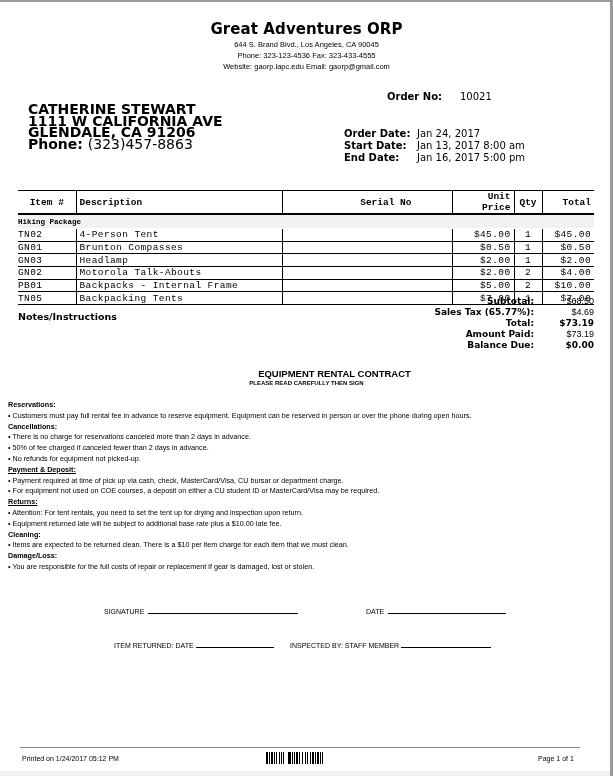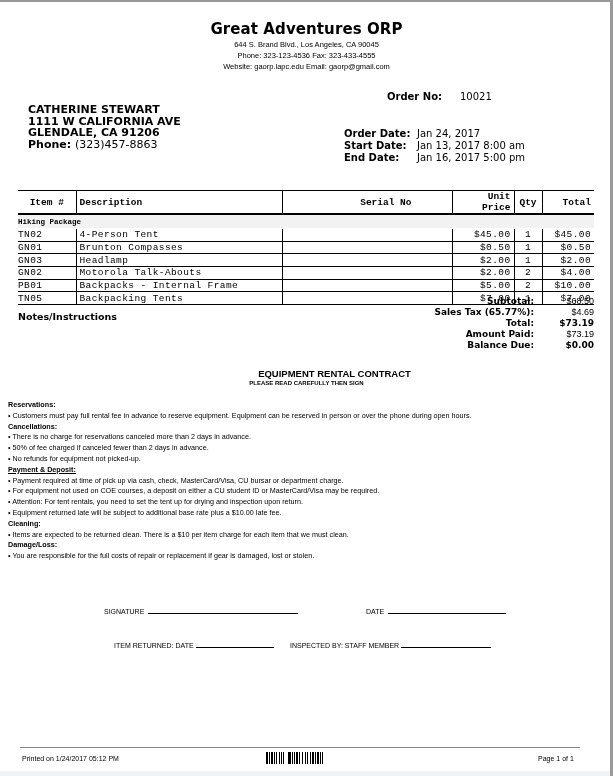--- a/index.html
+++ b/index.html
@@ -13,21 +13,21 @@
   .frame-right { position: absolute; right: 0; top: 0; width: 3px; height: 776px; background: #9a9a9a; }
   .page { position: absolute; left: 0; top: 2px; width: 610px; height: 774px; background: #fff; }
 
   .hdr { position: absolute; left: 0; width: 613px; text-align: center; }
   .hdr-title { top: 20px; font-size: 15px; font-weight: bold; font-family: "DejaVu Sans", sans-serif; letter-spacing: 0.1px; }
   .hdr-line { font-size: 7.5px; font-family: "Liberation Sans", sans-serif; }
   .hdr-l1 { top: 40px; }
   .hdr-l2 { top: 51px; }
   .hdr-l3 { top: 62px; }
 
-  .cust { position: absolute; left: 28px; top: 104px; font-size: 11px; line-height: 11.5px; font-weight: bold; font-family: "DejaVu Sans", sans-serif; }
+  .cust { position: absolute; left: 28px; top: 104px; font-size: 14px; line-height: 11.5px; font-weight: bold; font-family: "DejaVu Sans", sans-serif; }
   .cust .normal { font-weight: normal; }
 
   .ord { position: absolute; left: 344px; font-size: 10px; font-family: "DejaVu Sans", sans-serif; }
   .ord .lbl { font-weight: bold; display: inline-block; width: 73px; }
   .ord-no { top: 91px; margin-left: 43px; }
   .ord-date { top: 128px; }
   .ord-start { top: 140px; }
   .ord-end { top: 152px; }
 
   table.items { position: absolute; left: 18px; top: 190px; width: 576px; border-collapse: collapse; font-family: Liberation Mono, monospace; }
@@ -201,20 +201,21 @@
 <div class="terms" id="terms">
     <div class="sec">Reservations:</div>
     <div class="bul">Customers must pay full rental fee in advance to reserve equipment. Equipment can be reserved in person or over the phone during open hours.</div>
     <div class="sec">Cancellations:</div>
     <div class="bul">There is no charge for reservations canceled more than 2 days in advance.</div>
     <div class="bul">50% of fee charged if canceled fewer than 2 days in advance.</div>
     <div class="bul">No refunds for equipment not picked-up.</div>
     <div class="sec ul">Payment &amp; Deposit:</div>
     <div class="bul">Payment required at time of pick up via cash, check, MasterCard/Visa, CU bursar or department charge.</div>
     <div class="bul">For equipment not used on COE courses, a deposit on either a CU student ID or MasterCard/Visa may be required.</div>
+    <div class="sec ul">Returns:</div>
     <div class="bul">Attention: For tent rentals, you need to set the tent up for drying and inspection upon return.</div>
     <div class="bul">Equipment returned late will be subject to additional base rate plus a $10.00 late fee.</div>
     <div class="sec">Cleaning:</div>
     <div class="bul">Items are expected to be returned clean. There is a $10 per item charge for each item that we must clean.</div>
     <div class="sec">Damage/Loss:</div>
     <div class="bul">You are responsible for the full costs of repair or replacement if gear is damaged, lost or stolen.</div>
   </div>
 
 <div class="sig sig-1"><span>SIGNATURE</span> <span class="uline" style="width:150px"></span></div>
 <div class="sig sig-2"><span>DATE</span> <span class="uline" style="width:118px"></span></div>

